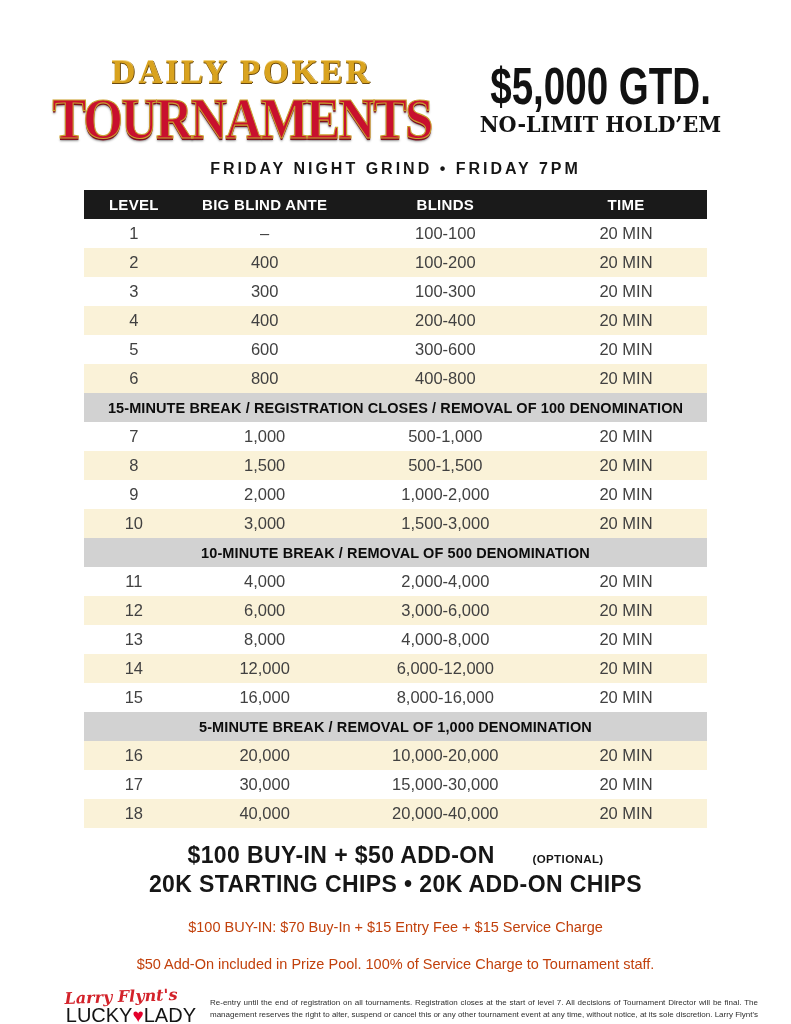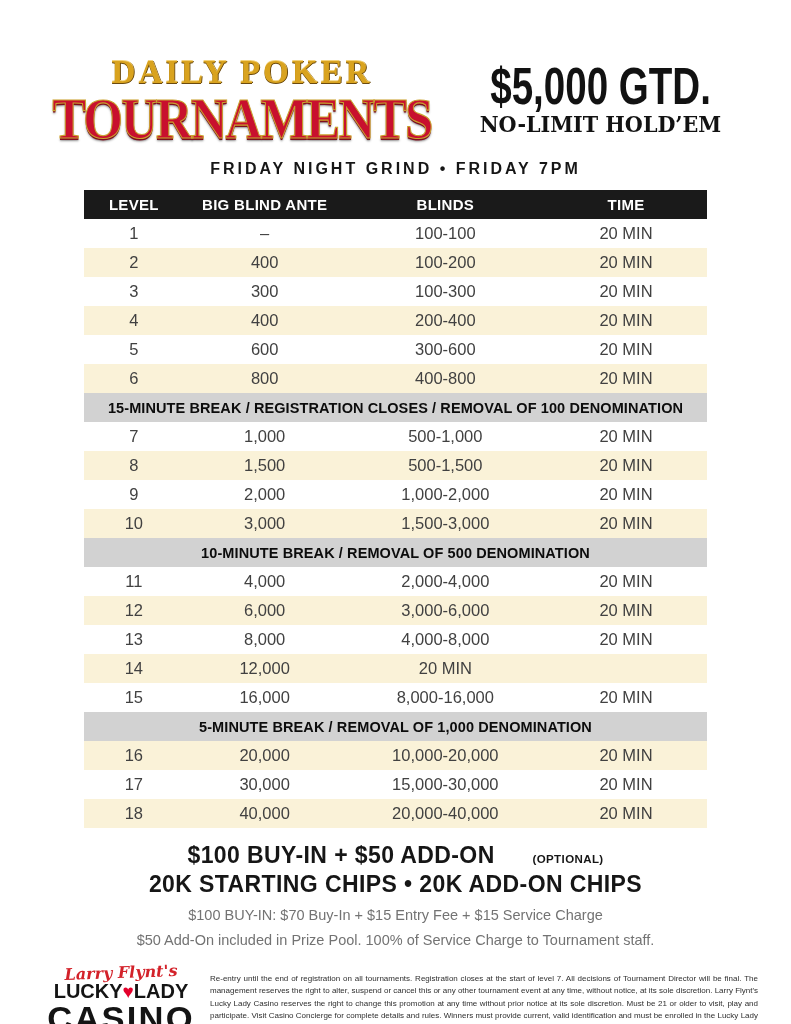--- a/index.html
+++ b/index.html
@@ -52,30 +52,30 @@
   .cell{text-align:center;font-size:16.5px;color:var(--cell-text);}
   .break-row{
     background:var(--break-gray);display:flex;align-items:center;justify-content:center;
     font-size:14.5px;font-weight:bold;color:#0c0c0c;letter-spacing:.1px;
   }
 
   
   .buyin{text-align:center;margin-top:13px;line-height:1.25;}
   .buyin-l1,.buyin-l2{font-size:23px;font-weight:bold;color:#161616;letter-spacing:.4px;}
   .buyin-note{font-size:11.5px;font-weight:bold;letter-spacing:.4px;padding-left:31px;}
-  .buyin-l3,.buyin-l4{font-size:14.5px;color:#737373;margin-top:7px;}
+  .buyin-l3,.buyin-l4{font-size:14.5px;color:#c2410c;margin-top:19px;}
 
   
   .bottom-row{display:flex;align-items:flex-start;margin:16px 0 0 46px;width:712px;gap:14px;}
   .casino-logo{width:150px;flex:none;text-align:center;line-height:1;}
   .script-line{
     font-family:"DejaVu Serif",serif;font-style:italic;font-weight:bold;font-size:16px;
     color:#d3222a;letter-spacing:0px;transform:rotate(-2deg);display:block;margin-bottom:0px;
   }
-  .lucky-line{font-size:20px;font-weight:bold;color:#141414;letter-spacing:0px;white-space:nowrap;}
+  .lucky-line{font-size:20px;font-weight:normal;color:#141414;letter-spacing:0px;white-space:nowrap;text-align:right;}
   .lucky-line .heart{color:#e4002b;font-size:19px;}
   .casino-line{font-size:32px;font-weight:bold;color:#141414;letter-spacing:2px;transform:scale(1.08,1.05);display:block;margin-top:1px;}
   .fine-print{
     flex:1;font-size:8px;line-height:1.55;color:#2e2e2e;text-align:justify;padding-top:8px;
   }
 </style>
 </head>
 <body>
 
 <div class="page">
@@ -177,20 +177,21 @@
         </div>
         <div class="row level-row">
           <div class="cell">13</div>
           <div class="cell">8,000</div>
           <div class="cell">4,000-8,000</div>
           <div class="cell">20 MIN</div>
         </div>
         <div class="row level-row cream">
           <div class="cell">14</div>
           <div class="cell">12,000</div>
+          <div class="cell">6,000-12,000</div>
           <div class="cell">20 MIN</div>
         </div>
         <div class="row level-row">
           <div class="cell">15</div>
           <div class="cell">16,000</div>
           <div class="cell">8,000-16,000</div>
           <div class="cell">20 MIN</div>
         </div>
         <div class="row break-row">5-MINUTE BREAK / REMOVAL OF 1,000 DENOMINATION</div>
         <div class="row level-row cream">

